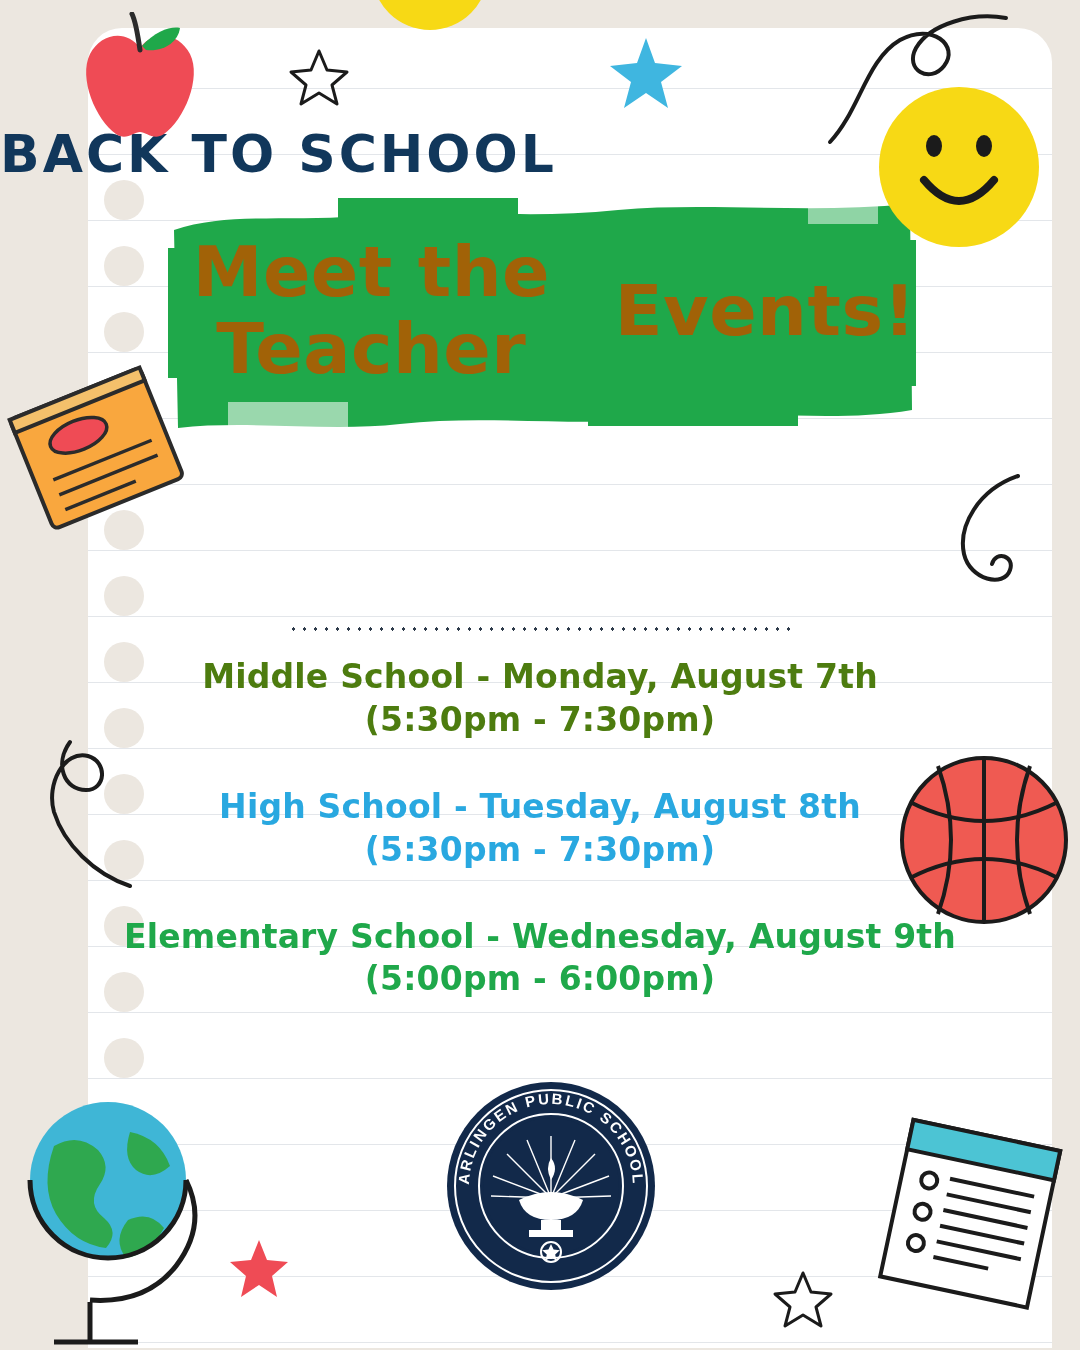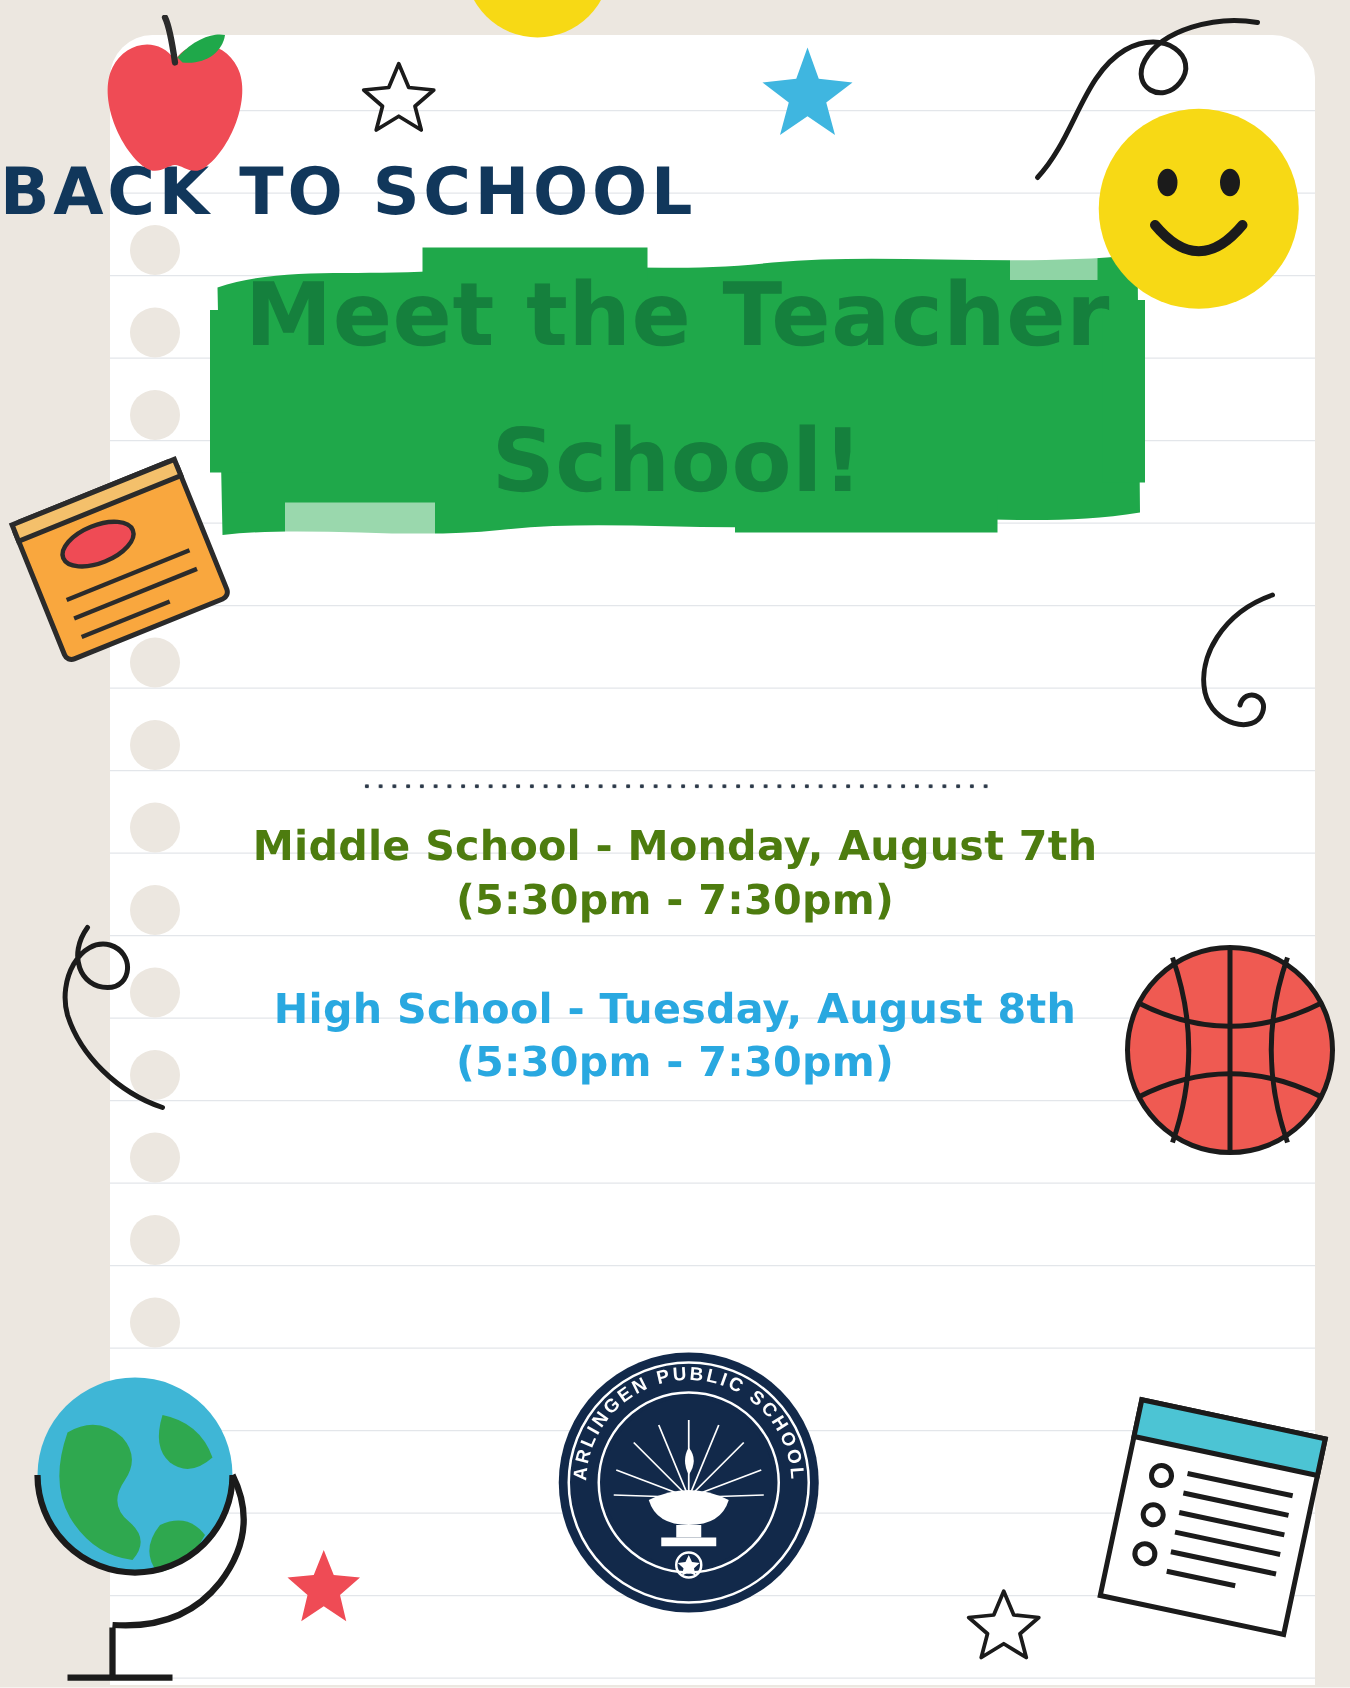--- a/index.html
+++ b/index.html
@@ -65,24 +65,24 @@
     width:748px; height:236px;
   }
   .brush {
     position:absolute;
     inset:0;
   }
   .banner-text {
     position:absolute;
     inset:0;
     display:flex;
-    flex-direction:column;
+    flex-direction:row;
     align-items:center;
     justify-content:center;
-    color:#15803d;
+    color:#a16207;
     font-family:"DejaVu Sans", sans-serif;
     font-size:70px;
     font-weight:700;
     line-height:1.1;
     letter-spacing:0.5px;
     text-align:center;
     padding-bottom:6px;
     gap:40px;
   }
 
@@ -206,35 +206,39 @@
                C 160 236, 80 224, 10 232 Z" fill="#1fa84a"></path>
       <rect x="-4" y="52" width="40" height="130" fill="#1fa84a"></rect>
       <rect x="714" y="44" width="46" height="146" fill="#1fa84a"></rect>
       <rect x="170" y="2" width="180" height="26" fill="#1fa84a"></rect>
       <rect x="420" y="200" width="210" height="30" fill="#1fa84a"></rect>
       <rect x="60" y="206" width="120" height="26" fill="#ffffff" opacity="0.55"></rect>
       <rect x="640" y="6" width="70" height="22" fill="#ffffff" opacity="0.5"></rect>
     </svg>
     <div class="banner-text">
       <span>Meet the Teacher</span>
-      <span>School!</span>
+      <span>Events!</span>
     </div>
   </div>
 
 
   <div class="dots"></div>
 
   <div class="events" id="events">
       <div class="event" style="color: #4d7c0f;">
         <div class="ev-title">Middle School - Monday, August 7th</div>
         <div class="ev-time">(5:30pm - 7:30pm)</div>
       </div>
       <div class="event" style="color: rgb(41, 168, 224);">
         <div class="ev-title">High School - Tuesday, August 8th</div>
         <div class="ev-time">(5:30pm - 7:30pm)</div>
+      </div>
+      <div class="event" style="color: rgb(31, 168, 74);">
+        <div class="ev-title">Elementary School - Wednesday, August 9th</div>
+        <div class="ev-time">(5:00pm - 6:00pm)</div>
       </div>
     </div>
 
   <div class="seal">
     <svg viewBox="0 0 212 212">
       <circle cx="106" cy="106" r="104" fill="#12294a"></circle>
       <circle cx="106" cy="106" r="96" fill="none" stroke="#ffffff" stroke-width="2"></circle>
       <circle cx="106" cy="106" r="72" fill="none" stroke="#ffffff" stroke-width="2"></circle>
       <circle cx="106" cy="106" r="68" fill="#12294a"></circle>
       <defs>

